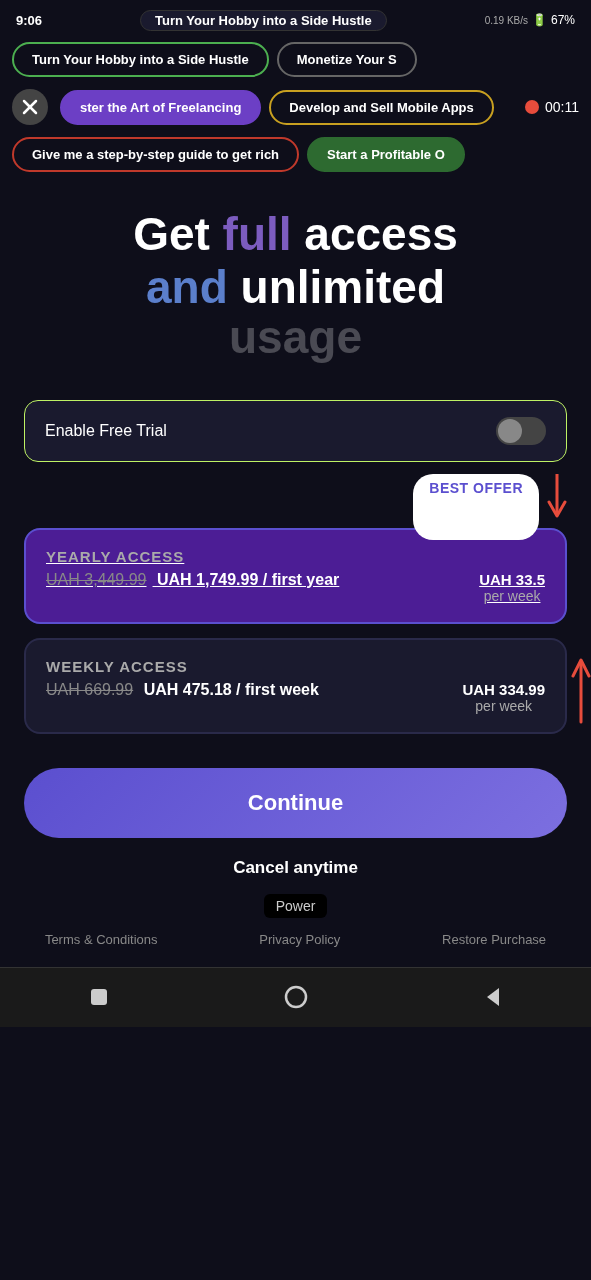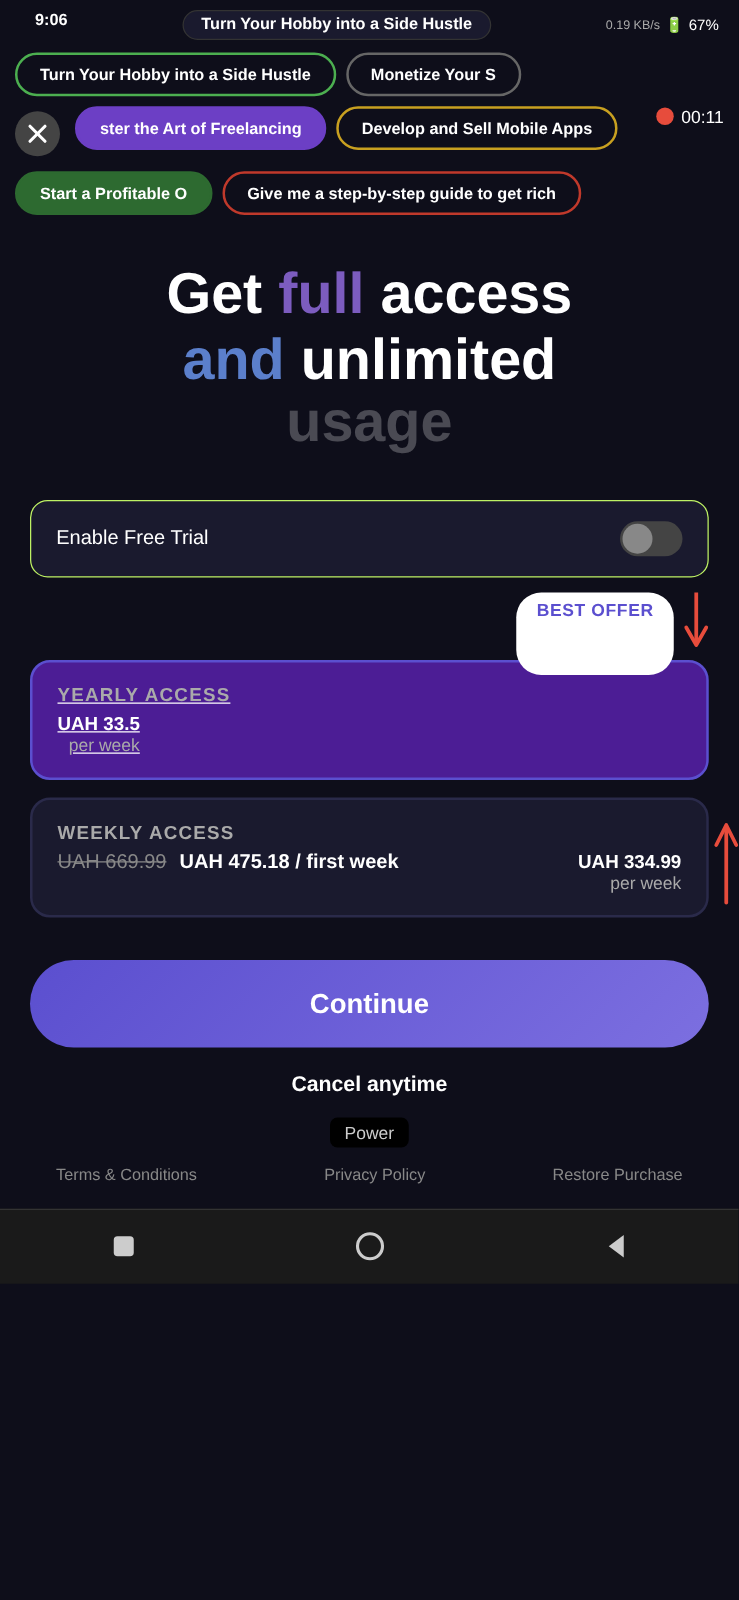--- a/index.html
+++ b/index.html
@@ -11,24 +11,24 @@
       background: #0e0e1a;
       font-family: -apple-system, BlinkMacSystemFont, 'Helvetica Neue', Arial, sans-serif;
       color: #fff;
       overflow-x: hidden;
     }
 
     
     .status-bar {
       background: #0e0e1a;
       display: flex;
+      align-items: center;
       justify-content: space-between;
       padding: 8px 16px 4px;
       height: 36px;
-      margin-left: 12px;
     }
     .status-left {
       font-size: 13px;
       font-weight: 600;
       color: #fff;
     }
     .status-center {
       font-size: 13px;
       font-weight: 600;
       color: #fff;
@@ -106,21 +106,21 @@
       align-items: center;
       justify-content: center;
       margin: 4px 12px;
       cursor: pointer;
       flex-shrink: 0;
     }
 
     
     .row2 {
       display: flex;
-      align-items: flex-start;
+      align-items: center;
       padding: 2px 0;
     }
 
     
     .timer-badge {
       display: flex;
       align-items: center;
       gap: 6px;
       margin-left: auto;
       margin-right: 12px;
@@ -243,21 +243,21 @@
       justify-content: space-between;
     }
     .plan-price-strike {
       text-decoration: line-through;
       color: #888;
       margin-right: 6px;
     }
     .plan-price-side {
       font-size: 14px;
       color: #aaa;
-      text-align: right;
+      text-align: center;
     }
     .plan-price-side-main {
       font-size: 15px;
       font-weight: 600;
       color: #fff;
     }
 
     
     .continue-btn {
       margin: 20px 24px 10px;
@@ -357,22 +357,22 @@
   <div class="pill pill-purple">ster the Art of Freelancing</div>
   <div class="pill pill-orange" style="margin-left:8px">Develop and Sell Mobile Apps</div>
   <div class="timer-badge">
     <div class="timer-dot"></div>
     <span class="timer-text">00:11</span>
   </div>
 </div>
 
 
 <div class="pills-row">
+  <div class="pill pill-red">Give me a step-by-step guide to get rich</div>
   <div class="pill pill-green-filled">Start a Profitable O</div>
-  <div class="pill pill-red">Give me a step-by-step guide to get rich</div>
 </div>
 
 
 <div class="headline-section">
   <div class="headline">
     <span>Get </span><span class="purple">full</span><span> access</span><br>
     <span class="blue">and</span><span> unlimited</span>
   </div>
   <div class="headline-usage">usage</div>
 </div>
@@ -392,20 +392,24 @@
   <svg width="28" height="50" viewBox="0 0 28 50" style="position:relative;top:0;margin-left:-6px;margin-right:8px;">
     <line x1="14" y1="0" x2="14" y2="38" stroke="#e74c3c" stroke-width="3" stroke-linecap="round"></line>
     <polyline points="6,28 14,42 22,28" fill="none" stroke="#e74c3c" stroke-width="3" stroke-linecap="round" stroke-linejoin="round"></polyline>
   </svg>
 </div>
 
 
 <div class="plan-card selected">
   <div class="plan-name">YEARLY ACCESS</div>
   <div class="plan-price-row">
+    <div>
+      <span class="plan-price-strike">UAH 3,449.99</span>
+      <span style="font-weight:700;color:#fff;font-size:16px;">UAH 1,749.99 / first year</span>
+    </div>
     <div class="plan-price-side">
       <div class="plan-price-side-main">UAH 33.5</div>
       <div>per week</div>
     </div>
   </div>
 </div>
 
 
 <div style="position:relative">
   <div class="plan-card">

